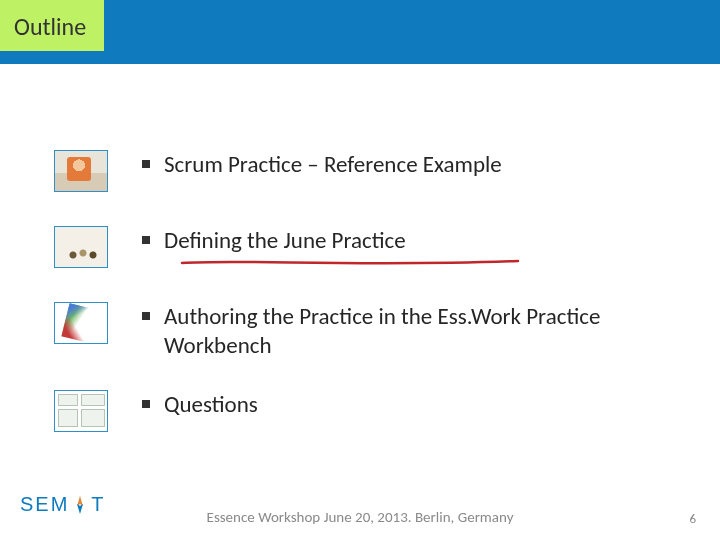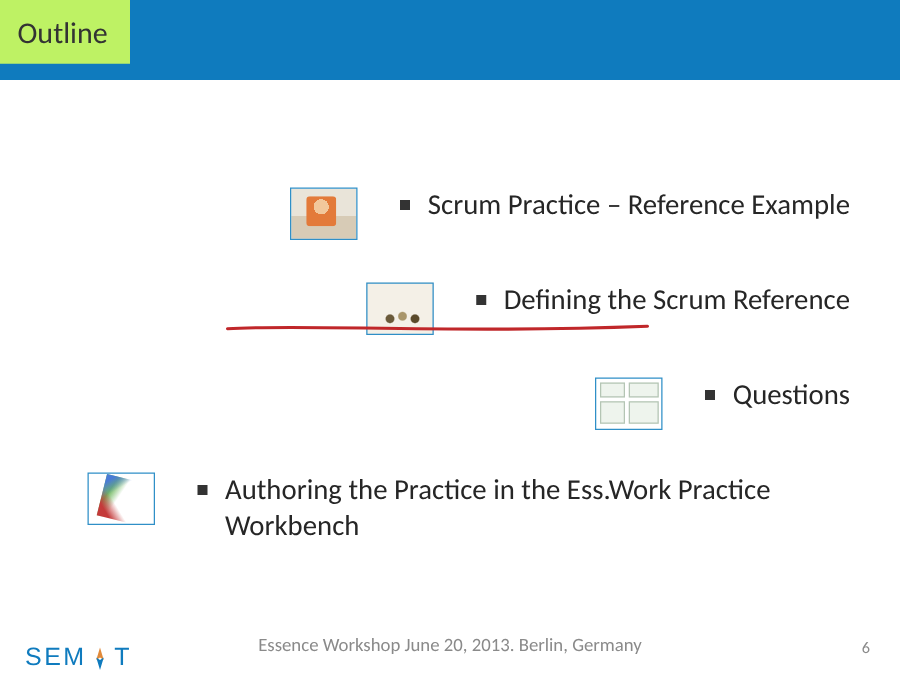--- a/index.html
+++ b/index.html
@@ -32,21 +32,20 @@
     position: absolute;
     top: 150px;
     left: 54px;
     right: 40px;
   }
   .item {
     display: flex;
     align-items: flex-start;
     margin-bottom: 34px;
     position: relative;
-    justify-content: flex-end;
   }
   .item.tight { margin-bottom: 30px; }
   .thumb {
     width: 54px;
     height: 42px;
     border: 1px solid #2f8fc7;
     background: #f8f9fa;
     margin-right: 34px;
     flex-shrink: 0;
     overflow: hidden;
@@ -144,21 +143,21 @@
   .page-num {
     position: absolute;
     right: 24px;
     bottom: 14px;
     font-size: 13px;
     color: #8a8a8a;
   }
   .logo {
     position: absolute;
     left: 20px;
-    bottom: 2px;
+    bottom: 24px;
     display: flex;
     align-items: center;
     color: #0f7bbe;
     font-size: 20px;
     font-weight: 400;
     letter-spacing: 2px;
     font-family: "Trebuchet MS", sans-serif;
   }
   .logo .a-compass {
     position: relative;
@@ -184,45 +183,45 @@
     <div class="bullet-wrap">
       <div class="bullet"></div>
       <div class="item-text">Scrum Practice – Reference Example</div>
     </div>
   </div>
 
   <div class="item">
     <div class="thumb thumb-2"></div>
     <div class="bullet-wrap">
       <div class="bullet"></div>
-      <div class="item-text">Defining the Scrum Reference</div>
+      <div class="item-text">Defining the June Practice</div>
     </div>
     <svg class="underline" viewBox="0 0 340 10" preserveAspectRatio="none">
       <path d="M2 5 C 60 1, 180 9, 338 3" stroke="#c0272a" stroke-width="2.5" fill="none" stroke-linecap="round"></path>
     </svg>
+  </div>
+
+  <div class="item tight">
+    <div class="thumb thumb-3"></div>
+    <div class="bullet-wrap">
+      <div class="bullet"></div>
+      <div class="item-text">Authoring the Practice in the Ess.Work Practice Workbench</div>
+    </div>
   </div>
 
   <div class="item">
     <div class="thumb thumb-4">
       <div class="mini m1"></div>
         <div class="mini m2"></div>
         <div class="mini m3"></div>
         <div class="mini m4"></div>
     </div>
     <div class="bullet-wrap">
       <div class="bullet"></div>
       <div class="item-text">Questions</div>
-    </div>
-  </div>
-
-  <div class="item tight">
-    <div class="thumb thumb-3"></div>
-    <div class="bullet-wrap">
-      <div class="bullet"></div>
-      <div class="item-text">Authoring the Practice in the Ess.Work Practice Workbench</div>
     </div>
   </div>
 
 </div>
 
 <div class="logo">
   <span>SEM</span>
   <span class="a-compass">
     <svg viewBox="0 0 20 22" width="20" height="22">
       <polygon points="10,2 13,12 10,10 7,12" fill="#e18a3a"></polygon>

